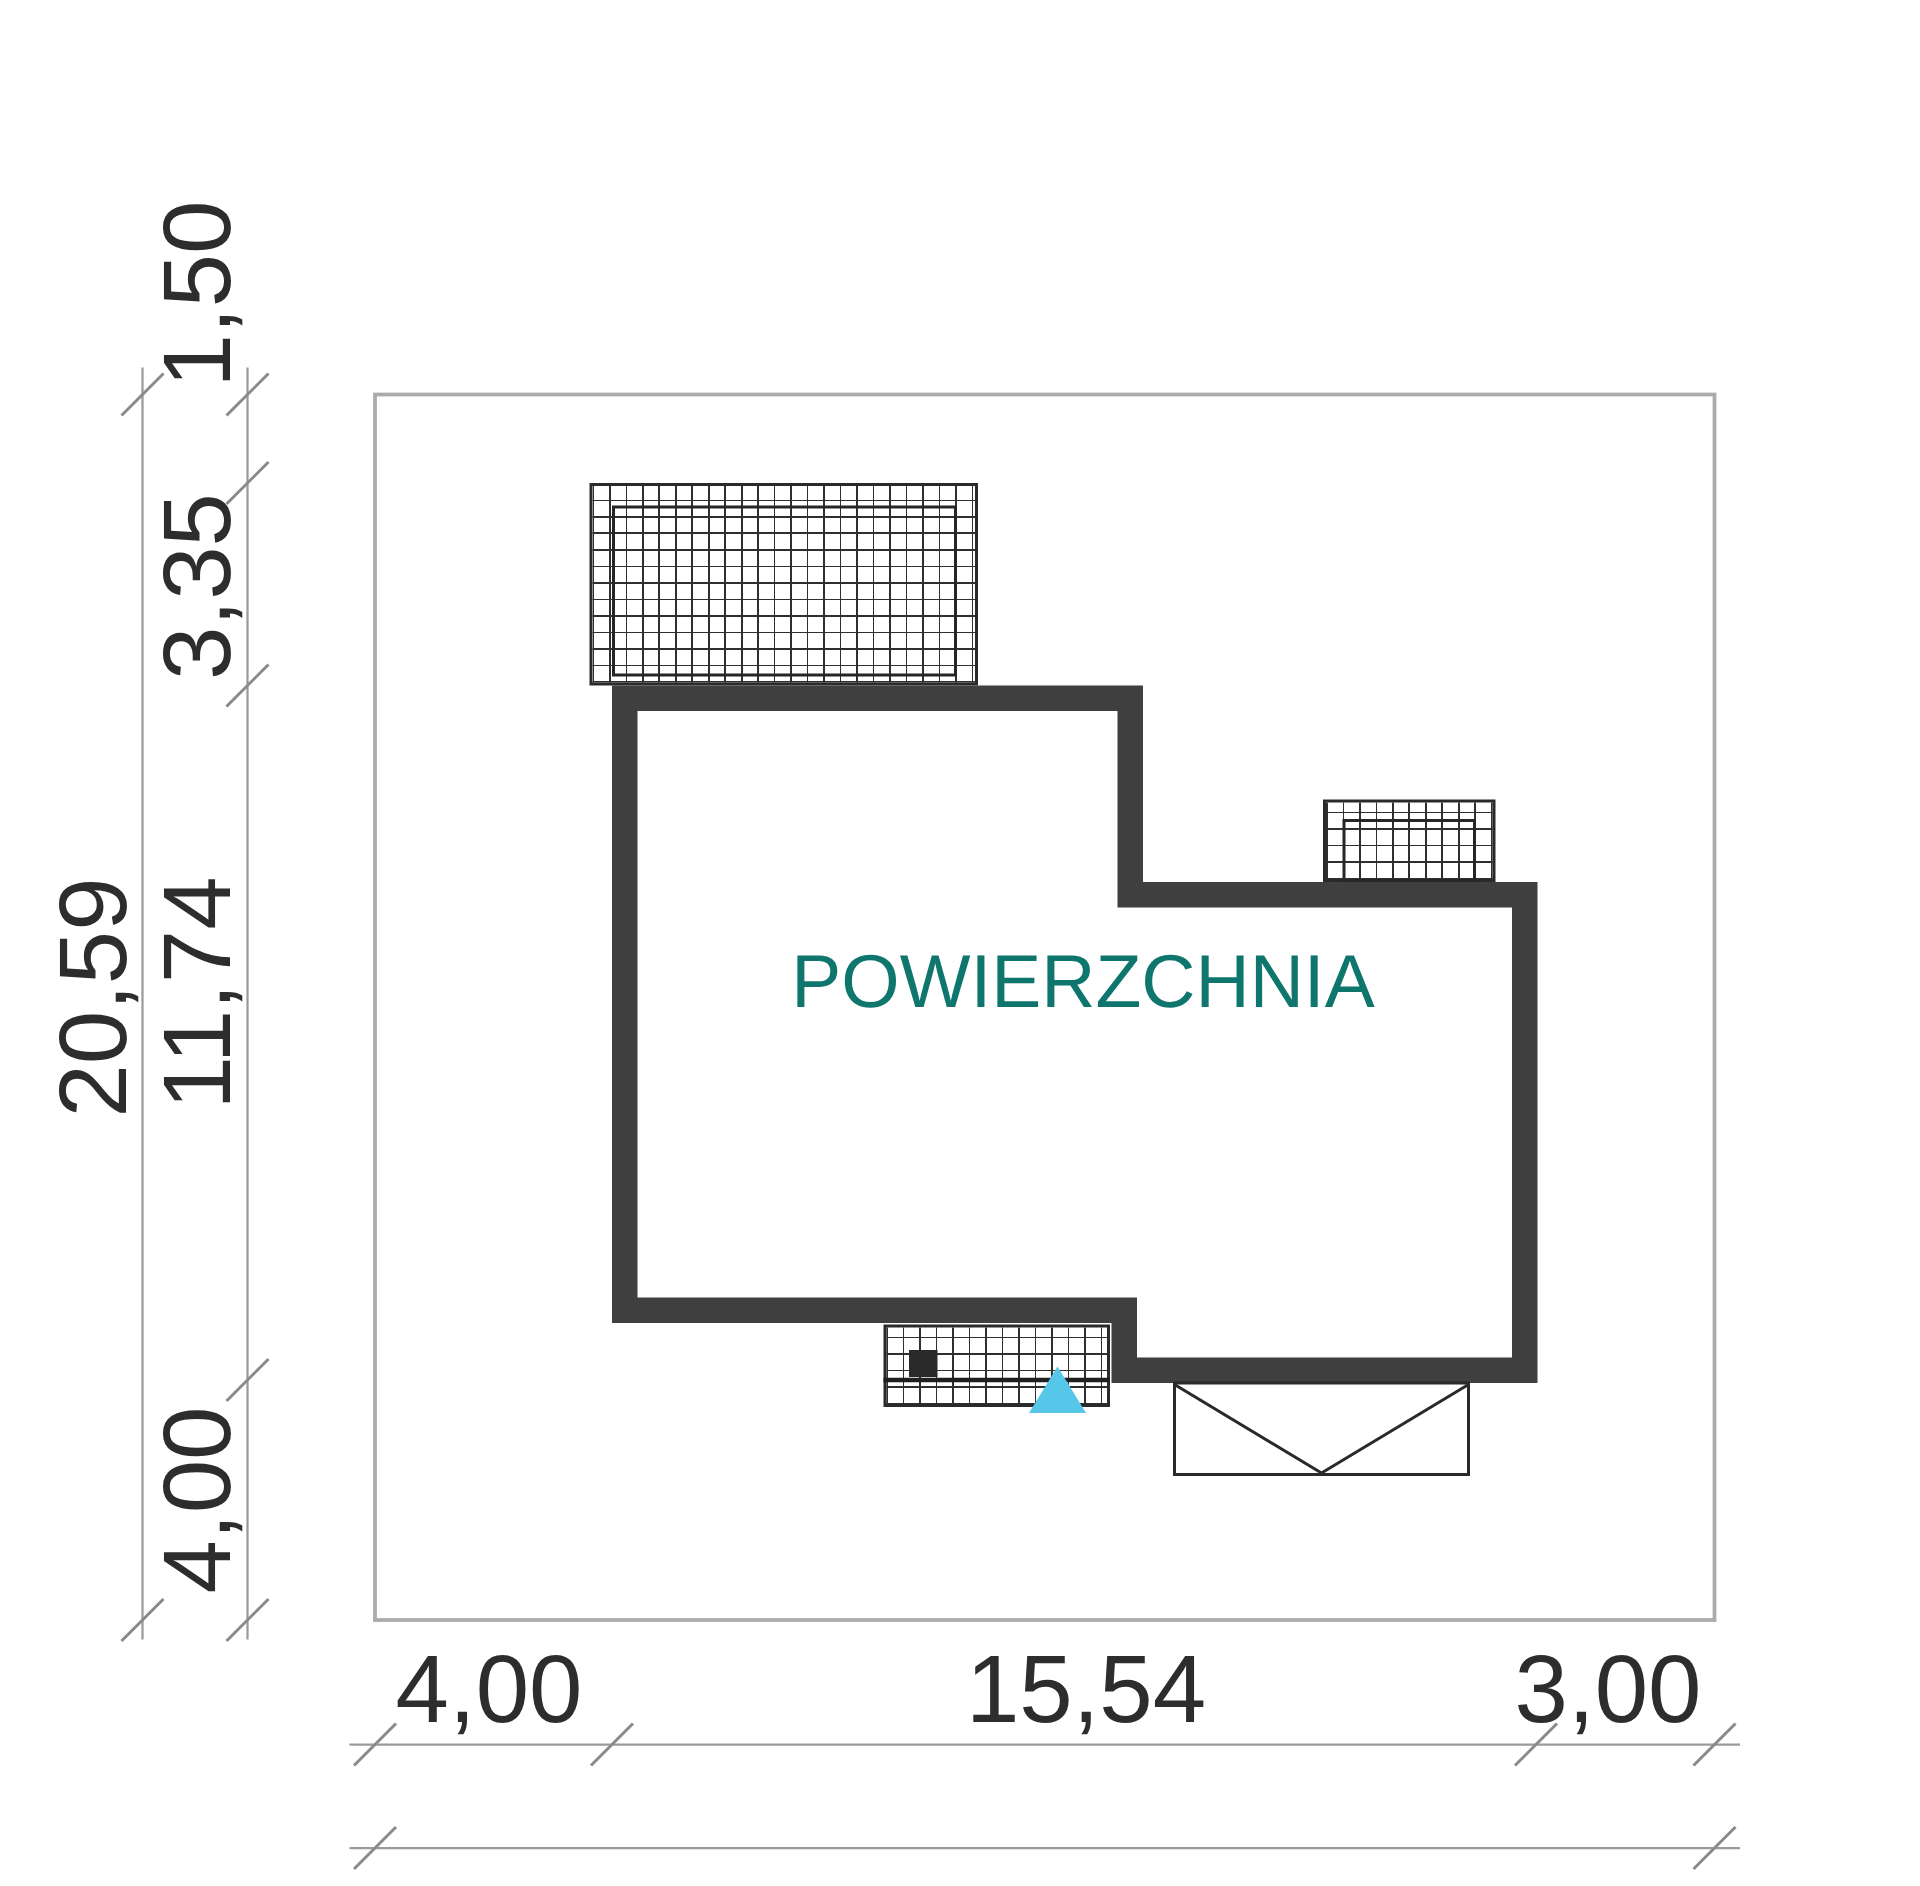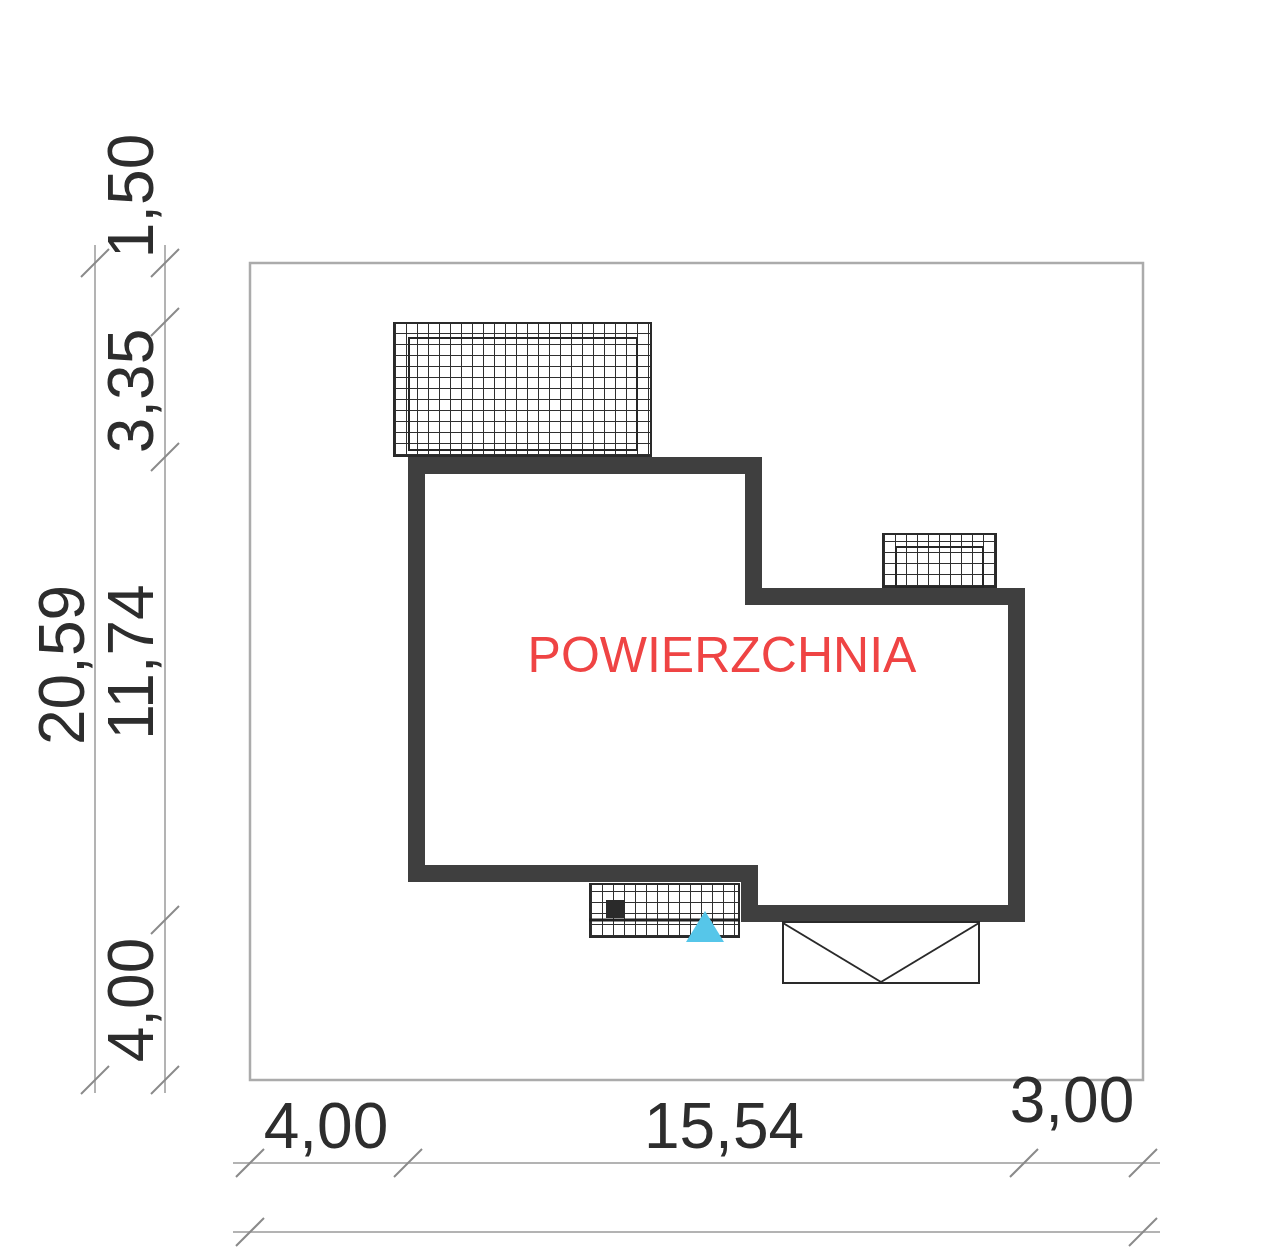--- a/index.html
+++ b/index.html
@@ -18,21 +18,21 @@
   .hatch-inner{
     position:absolute;box-sizing:border-box;border:2px solid #262626;background:transparent;
   }
   .dim-label{
     position:absolute;color:#2d2d2d;font-size:64px;line-height:1;white-space:nowrap;
     transform:translate(-50%,-50%);
   }
   .dim-label.rot{transform:translate(-50%,-50%) rotate(-90deg);}
   .area-text{
     position:absolute;left:722px;top:655px;transform:translate(-50%,-50%);
-    color:#ef4444;font-size:50px;line-height:63px;text-align:left;white-space:nowrap;
+    color:#0f766e;font-size:50px;line-height:63px;text-align:left;white-space:nowrap;
   }
   .area-text sup{font-size:32px;}
   .layer-top{z-index:3;}
 </style>
 </head>
 <body>
 
 <div id="canvas">
 
   <div class="hatch" style="left:393px;top:322px;width:259px;height:135px;"></div>
@@ -90,15 +90,15 @@
   </div>
 
   <div class="dim-label rot layer-top" style="left:62px;top:665px;">20,59</div>
   <div class="dim-label rot layer-top" style="left:131px;top:196px;">1,50</div>
   <div class="dim-label rot layer-top" style="left:131px;top:391px;">3,35</div>
   <div class="dim-label rot layer-top" style="left:131px;top:662px;">11,74</div>
   <div class="dim-label rot layer-top" style="left:131px;top:1000px;">4,00</div>
 
   <div class="dim-label layer-top" style="left:326px;top:1126px;">4,00</div>
   <div class="dim-label layer-top" style="left:724px;top:1126px;">15,54</div>
-  <div class="dim-label layer-top" style="left:1072px;top:1100px;">3,00</div>
+  <div class="dim-label layer-top" style="left:1072px;top:1126px;">3,00</div>
 
 </div>
 
 </body></html>

